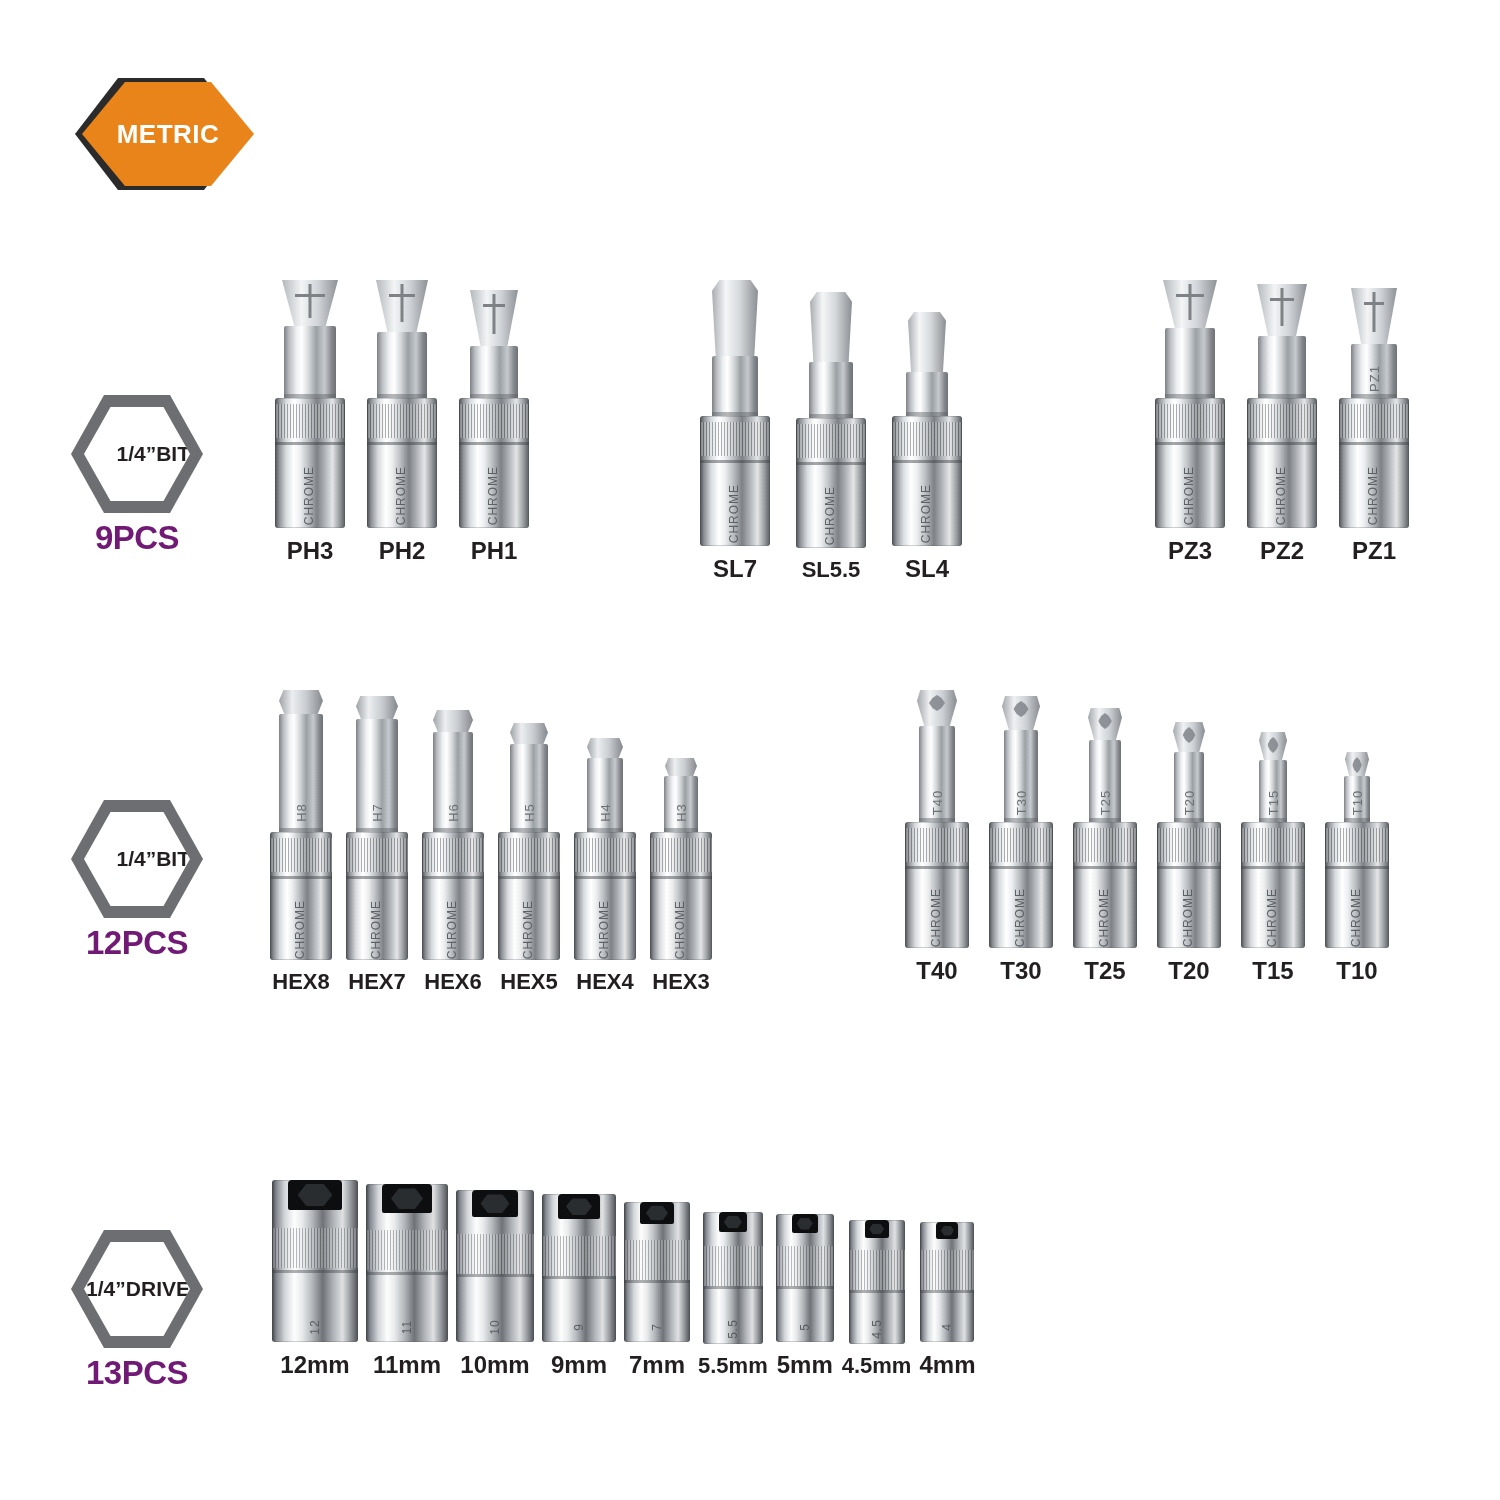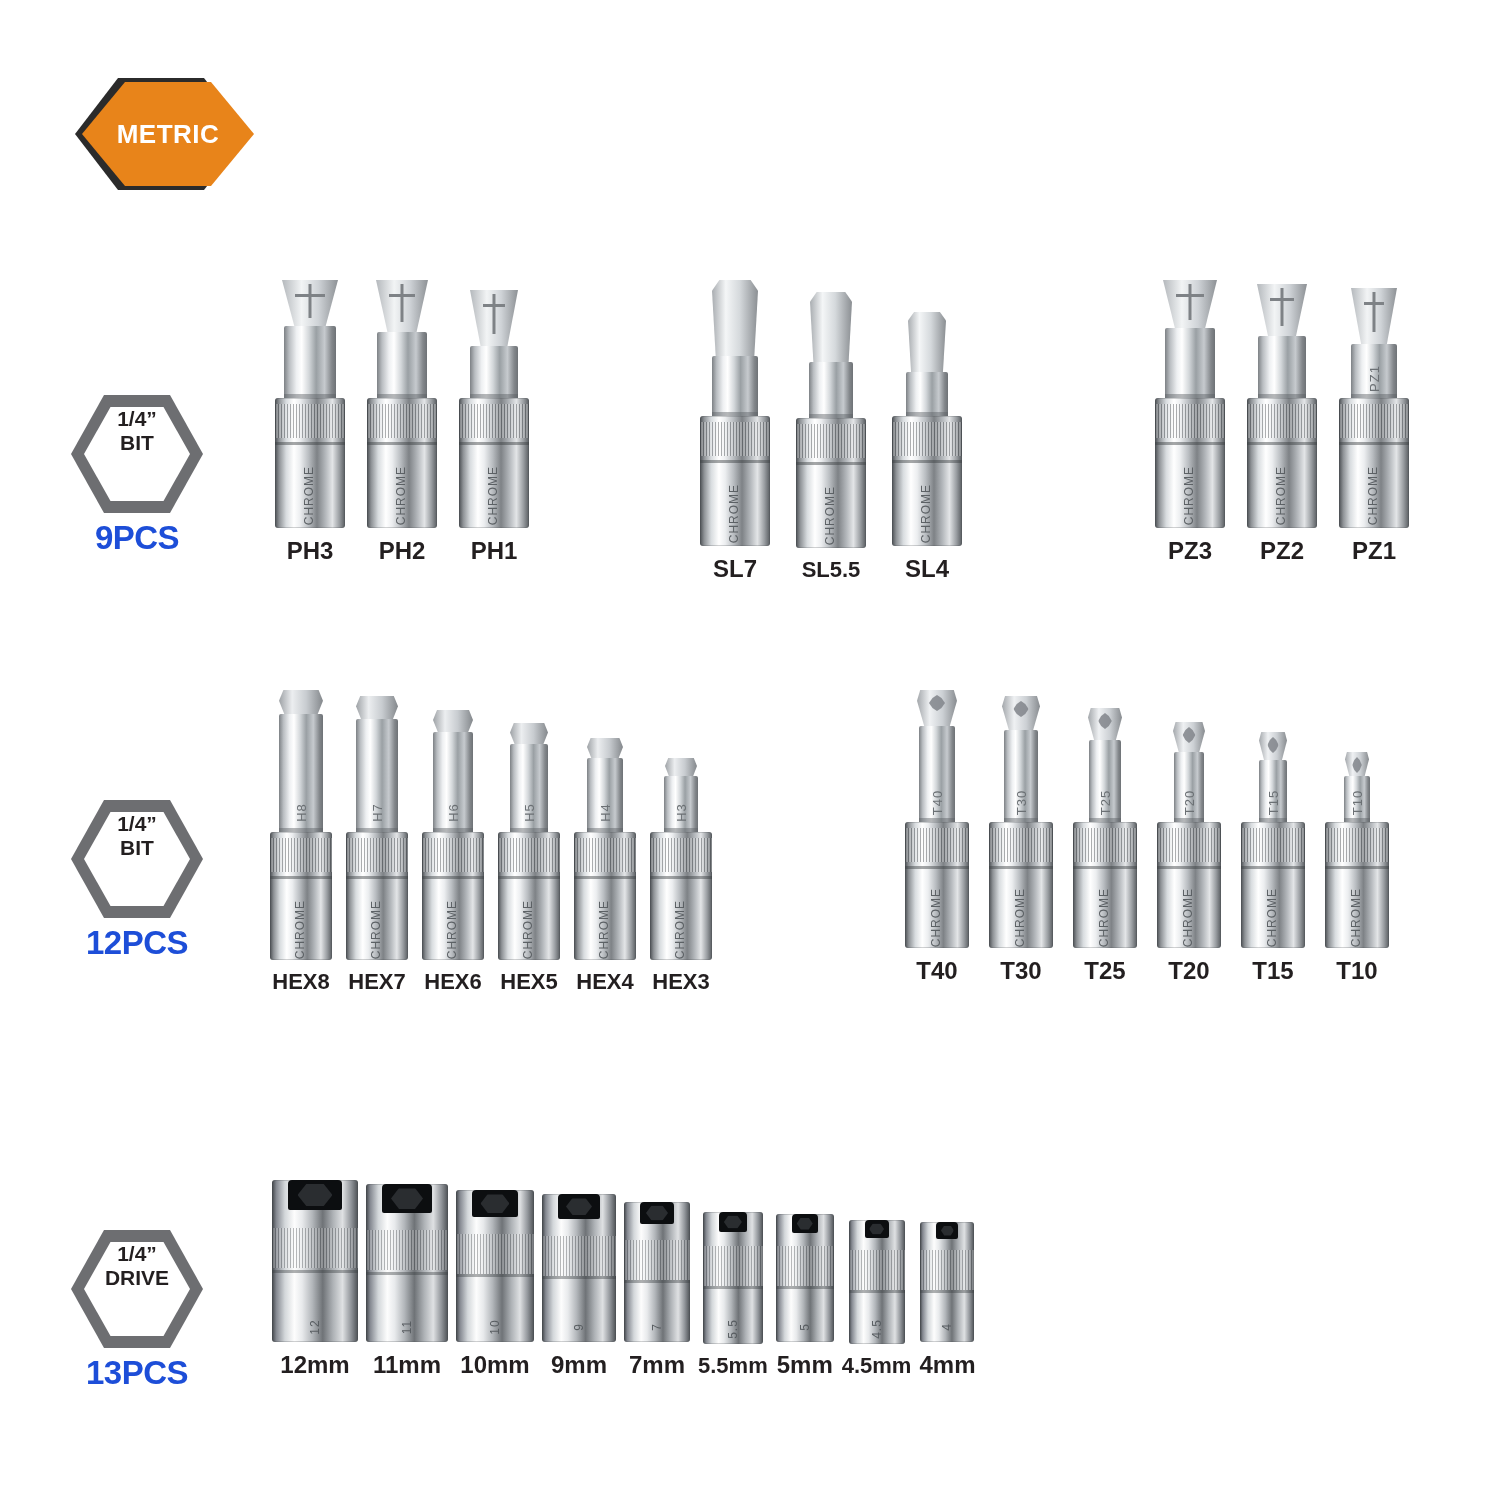--- a/index.html
+++ b/index.html
@@ -91,35 +91,35 @@
   }
   .badge-hex .inner {
     position: absolute;
     left: 13px;
     top: 12px;
     right: 13px;
     bottom: 12px;
     background: #ffffff;
     clip-path: polygon(25% 0%, 75% 0%, 100% 50%, 75% 100%, 25% 100%, 0% 50%);
     display: flex;
-    flex-direction: column;
+    flex-direction: row;
     align-items: center;
-    justify-content: flex-start;
+    justify-content: flex-end;
     line-height: 1.12;
   }
   .badge-hex .inner span {
     font-size: 21px;
     font-weight: bold;
     color: #231f20;
   }
   .badge-count {
     margin-top: 6px;
     font-size: 33px;
     font-weight: bold;
-    color: #1d4ed8;
+    color: #701a75;
     letter-spacing: -0.5px;
   }
 
   
   .tool-row {
     position: absolute;
     display: flex;
     align-items: flex-end;
   }
   .tool {

